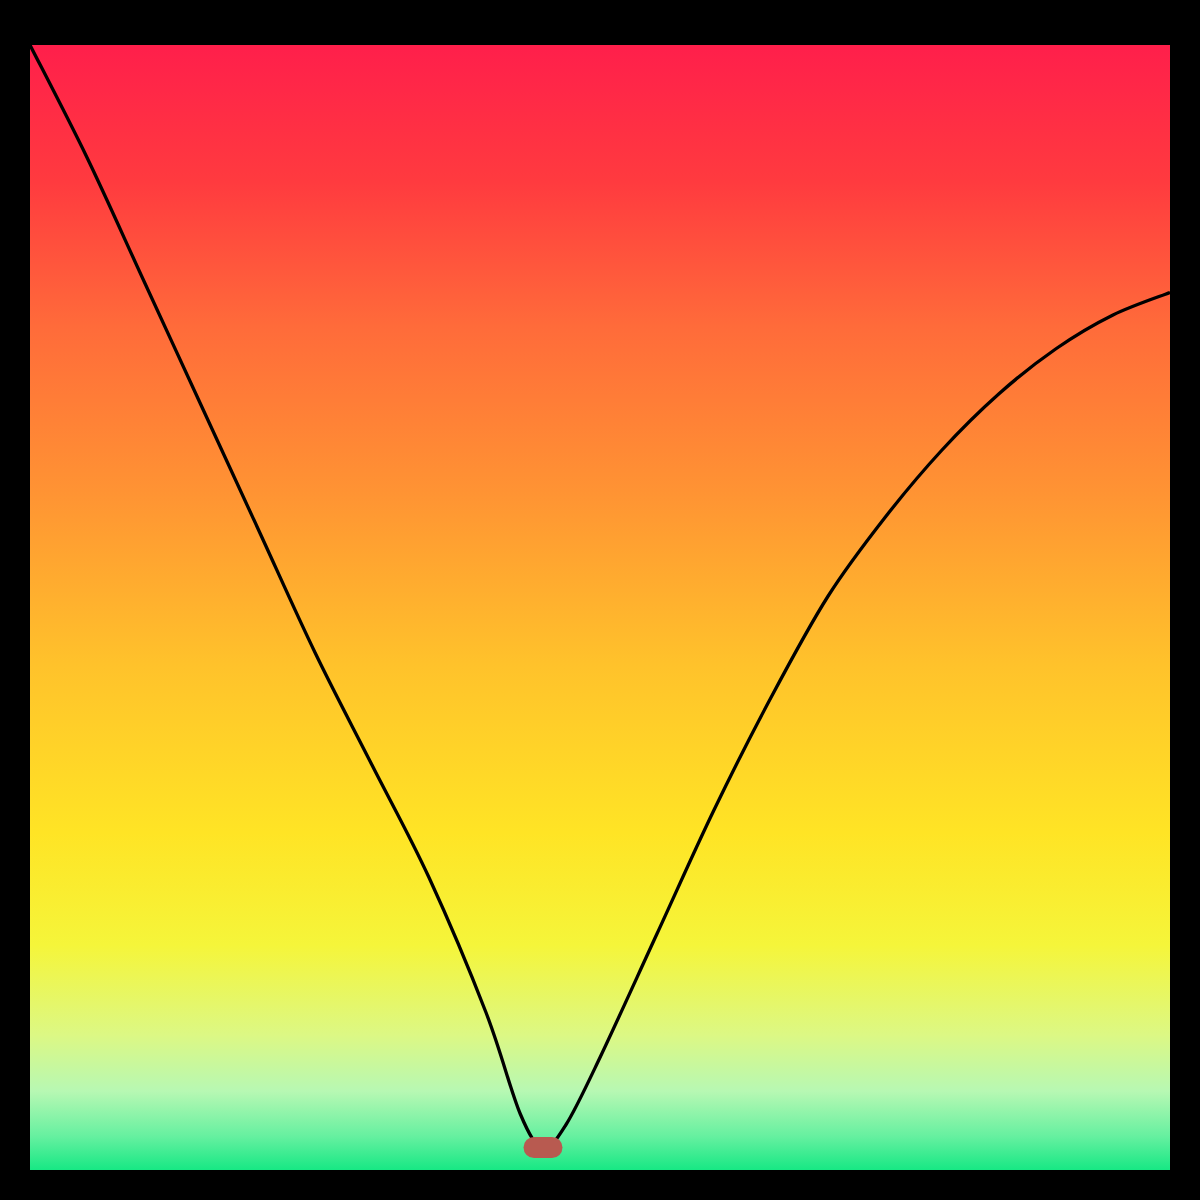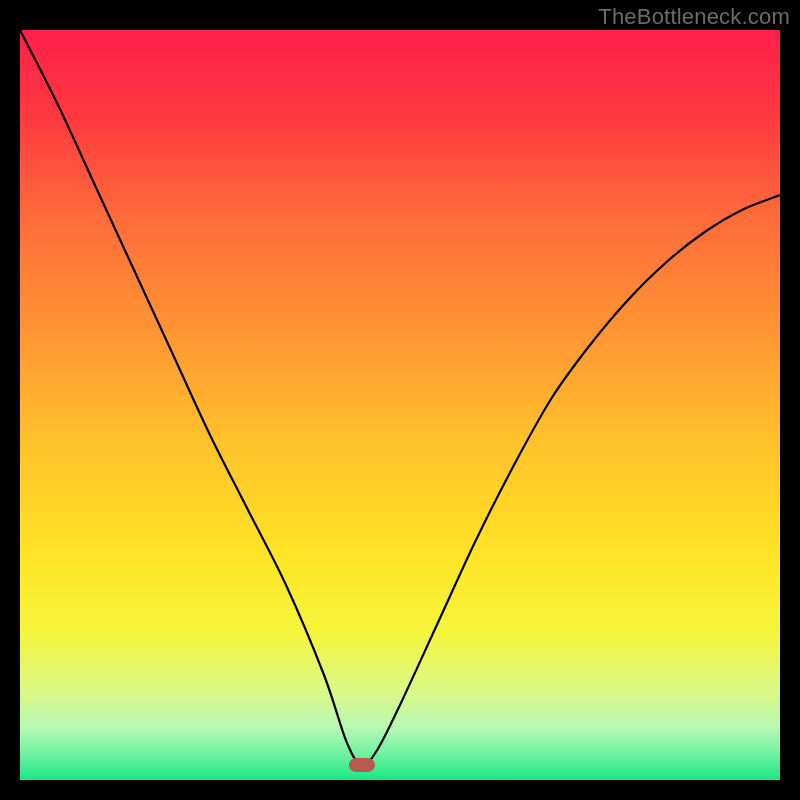--- a/index.html
+++ b/index.html
@@ -51,21 +51,20 @@
     position: absolute;
     background: #b85a50;
     border-radius: 8px;
   }
 </style>
 </head>
 <body>
 
 <div class="frame">
 
-  <div class="watermark">TheBottleneck.com</div>
 
   <div class="plot-outer">
 
     <svg class="gradient-svg" viewBox="0 0 760 750" preserveAspectRatio="none">
       <defs>
         <linearGradient id="bg-grad" x1="0" y1="0" x2="0" y2="1">
             <stop offset="0%" stop-color="#ff1f4b"></stop>
             <stop offset="12%" stop-color="#ff3a3f"></stop>
             <stop offset="25%" stop-color="#ff6b3a"></stop>
             <stop offset="40%" stop-color="#ff9433"></stop>

